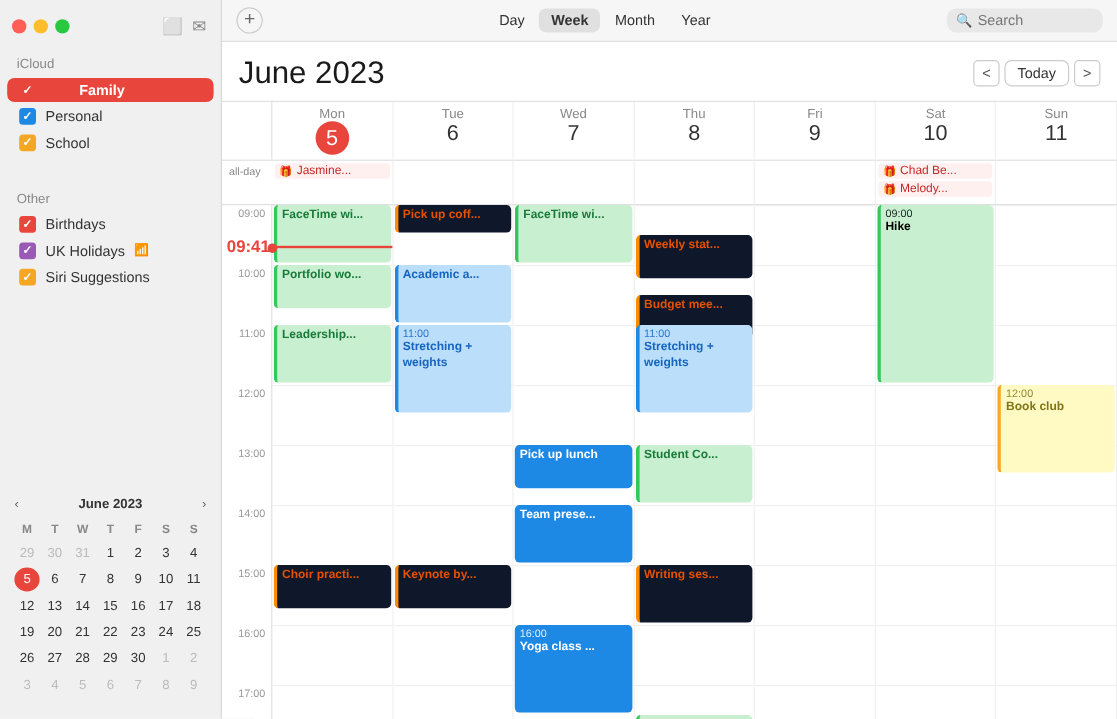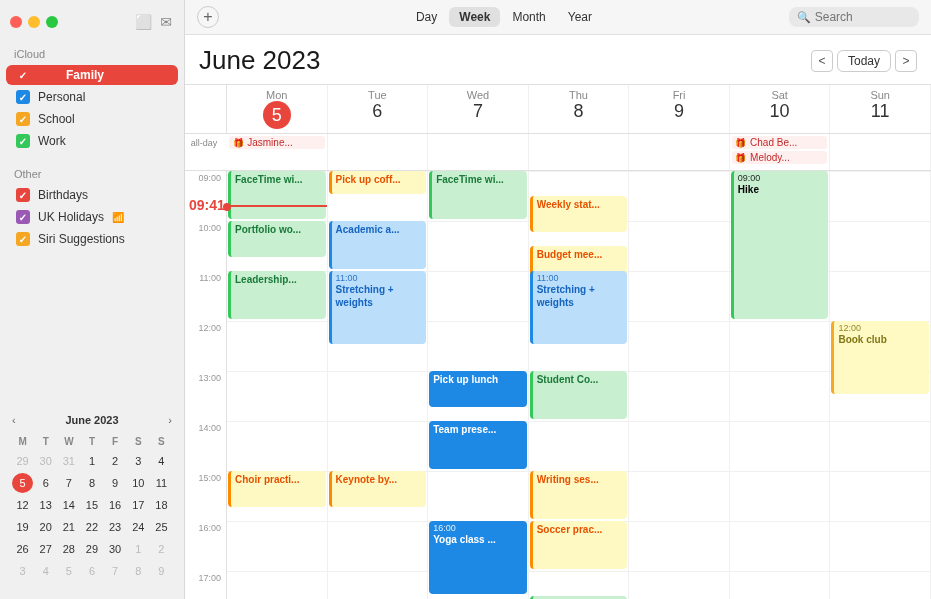--- a/index.html
+++ b/index.html
@@ -347,21 +347,21 @@
       overflow: hidden;
       left: 1px; right: 1px;
       cursor: pointer;
     }
     .event-title { font-weight: 600; line-height: 1.3; }
     .event-time { font-size: 9px; opacity: 0.85; }
 
     .ev-green { background: #c8f0d0; color: #1a7a3a; border-left: 3px solid #34c759; }
     .ev-blue { background: #bbdefb; color: #1565c0; border-left: 3px solid #1e88e5; }
     .ev-red { background: #ffcdd2; color: #c62828; border-left: 3px solid #e53935; }
-    .ev-orange { background: #fef9c3; color: #e65100; border-left: 3px solid #fb8c00; }
+    .ev-orange { background: #0f172a; color: #e65100; border-left: 3px solid #fb8c00; }
     .ev-yellow { background: #fff9c4; color: #827717; border-left: 3px solid #f9a825; }
     .ev-blue-solid { background: #1e88e5; color: white; }
 
     .hike-event {
       background: #c8f0d0;
       border-left: 3px solid #34c759;
     }
   </style>
 </head>
 <body>
@@ -384,26 +384,22 @@
     <span class="item-label">Family</span>
   </div>
   <div class="calendar-item">
     <div class="check-box cb-blue"></div>
     <span class="item-label">Personal</span>
   </div>
   <div class="calendar-item">
     <div class="check-box cb-orange"></div>
     <span class="item-label">School</span>
   </div>
-  <div class="calendar-item">
-    <div class="check-box cb-green"></div>
-    <span class="item-label">Work</span>
-  </div>
-
-  <div class="section-label" style="margin-top:8px;">Other</div>
+
+  <div class="section-label" style="margin-top:22px;">Other</div>
 
   <div class="calendar-item">
     <div class="check-box cb-red"></div>
     <span class="item-label">Birthdays</span>
   </div>
   <div class="calendar-item">
     <div class="check-box cb-purple"></div>
     <span class="item-label">UK Holidays</span>
     <span class="broadcast-icon">📶</span>
   </div>
@@ -670,23 +666,20 @@
             <div class="event ev-blue" style="top: 100px; height: 73px;">
               <div class="event-time">11:00</div>
               <div class="event-title">Stretching + weights</div>
             </div>
             <div class="event ev-green" style="top: 200px; height: 48px;">
               <div class="event-title">Student Co...</div>
             </div>
             <div class="event ev-orange" style="top: 300px; height: 48px;">
               <div class="event-title">Writing ses...</div>
             </div>
-            <div class="event ev-orange" style="top: 350px; height: 48px;">
-              <div class="event-title">Soccer prac...</div>
-            </div>
             <div class="event ev-green" style="top: 425px; height: 48px;">
               <div class="event-time">17:30</div>
             </div>
           </div>
           <div class="day-col" style="height: 550px; position: relative;">
             <div class="hour-line" style="top: 0px;"></div>
             <div class="hour-line" style="top: 50px;"></div>
             <div class="hour-line" style="top: 100px;"></div>
             <div class="hour-line" style="top: 150px;"></div>
             <div class="hour-line" style="top: 200px;"></div>

